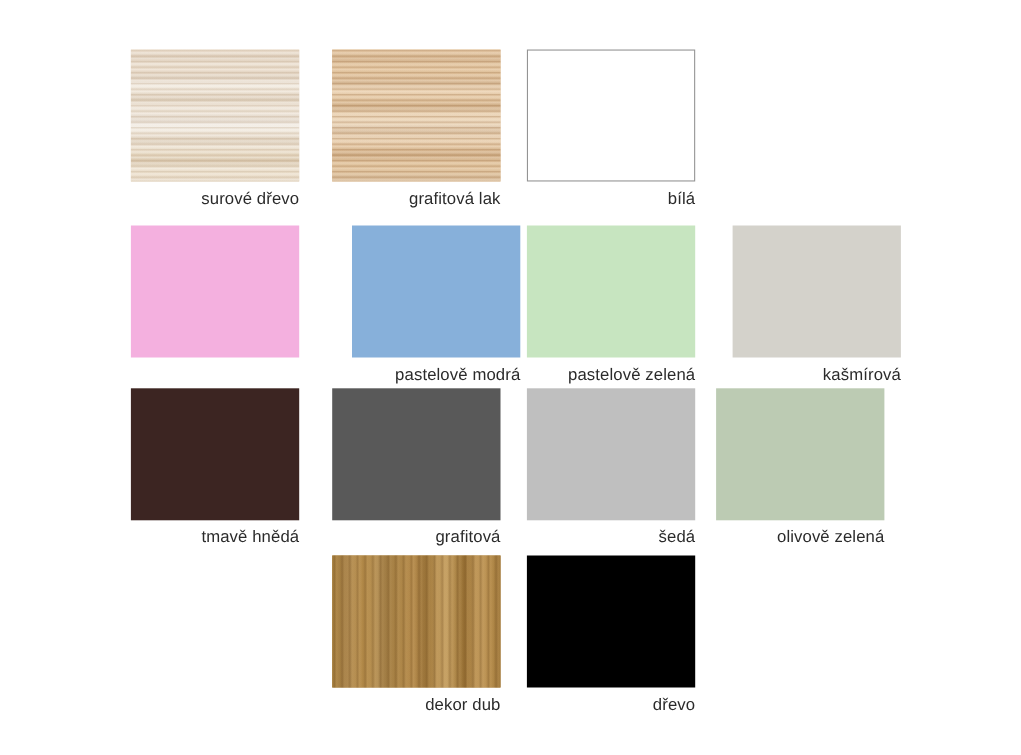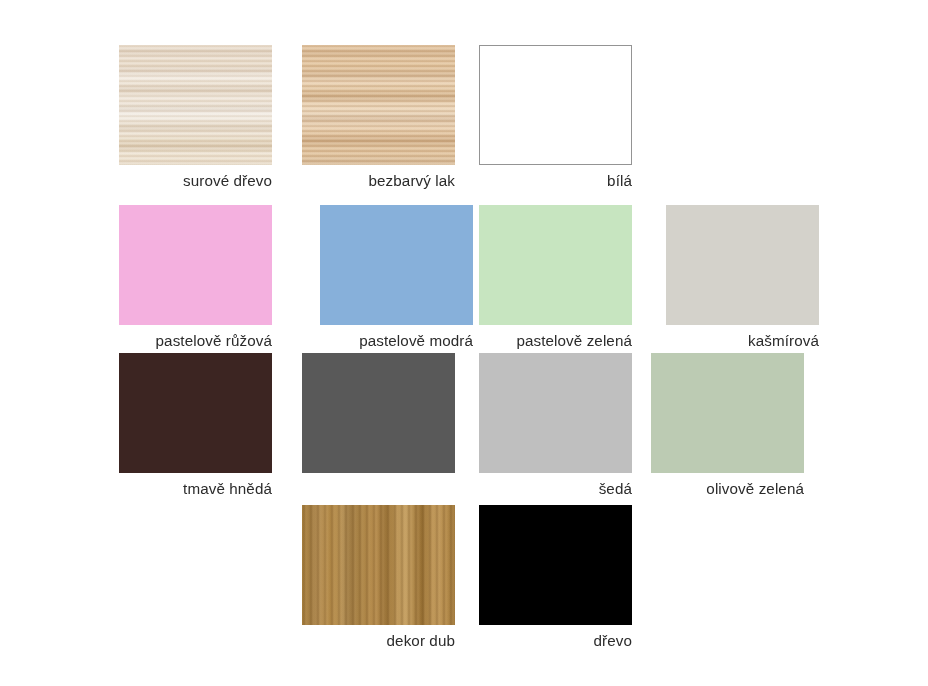--- a/index.html
+++ b/index.html
@@ -177,48 +177,48 @@
 </head>
 <body>
 
 <div id="palette">
     <div class="swatch-cell" style="left: 119px; top: 45px;">
       <div class="swatch-chip tex-raw-wood"></div>
       <span class="swatch-label" style="color: rgb(43, 43, 43);">surové dřevo</span>
     </div>
     <div class="swatch-cell" style="left: 302px; top: 45px;">
       <div class="swatch-chip tex-clear-lacquer"></div>
-      <span class="swatch-label" style="color: rgb(43, 43, 43);">bezbarvý lak</span>
+      <span class="swatch-label" style="color: rgb(43, 43, 43);">grafitová lak</span>
     </div>
     <div class="swatch-cell" style="left: 479px; top: 45px;">
       <div class="swatch-chip bordered" style="background-color: rgb(255, 255, 255); border-color: rgb(148, 148, 148);"></div>
       <span class="swatch-label" style="color: rgb(43, 43, 43);">bílá</span>
     </div>
     <div class="swatch-cell" style="left: 119px; top: 205px;">
       <div class="swatch-chip" style="background-color: rgb(244, 176, 223);"></div>
-      <span class="swatch-label" style="color: rgb(43, 43, 43);">pastelově růžová</span>
     </div>
     <div class="swatch-cell" style="left: 320px; top: 205px;">
       <div class="swatch-chip" style="background-color: rgb(135, 176, 218);"></div>
       <span class="swatch-label" style="color: rgb(43, 43, 43);">pastelově modrá</span>
     </div>
     <div class="swatch-cell" style="left: 479px; top: 205px;">
       <div class="swatch-chip" style="background-color: rgb(199, 229, 192);"></div>
       <span class="swatch-label" style="color: rgb(43, 43, 43);">pastelově zelená</span>
     </div>
     <div class="swatch-cell" style="left: 651px; top: 205px; padding-left: 15px;">
       <div class="swatch-chip" style="background-color: rgb(212, 210, 203);"></div>
       <span class="swatch-label" style="color: rgb(43, 43, 43);">kašmírová</span>
     </div>
     <div class="swatch-cell" style="left: 119px; top: 353px;">
       <div class="swatch-chip" style="background-color: rgb(60, 37, 34);"></div>
       <span class="swatch-label" style="color: rgb(43, 43, 43);">tmavě hnědá</span>
     </div>
     <div class="swatch-cell" style="left: 302px; top: 353px;">
       <div class="swatch-chip" style="background-color: rgb(89, 89, 89);"></div>
+      <span class="swatch-label" style="color: rgb(43, 43, 43);">grafitová</span>
     </div>
     <div class="swatch-cell" style="left: 479px; top: 353px;">
       <div class="swatch-chip" style="background-color: rgb(191, 191, 191);"></div>
       <span class="swatch-label" style="color: rgb(43, 43, 43);">šedá</span>
     </div>
     <div class="swatch-cell" style="left: 651px; top: 353px;">
       <div class="swatch-chip" style="background-color: rgb(188, 203, 179);"></div>
       <span class="swatch-label" style="color: rgb(43, 43, 43);">olivově zelená</span>
     </div>
     <div class="swatch-cell" style="left: 302px; top: 505px;">

